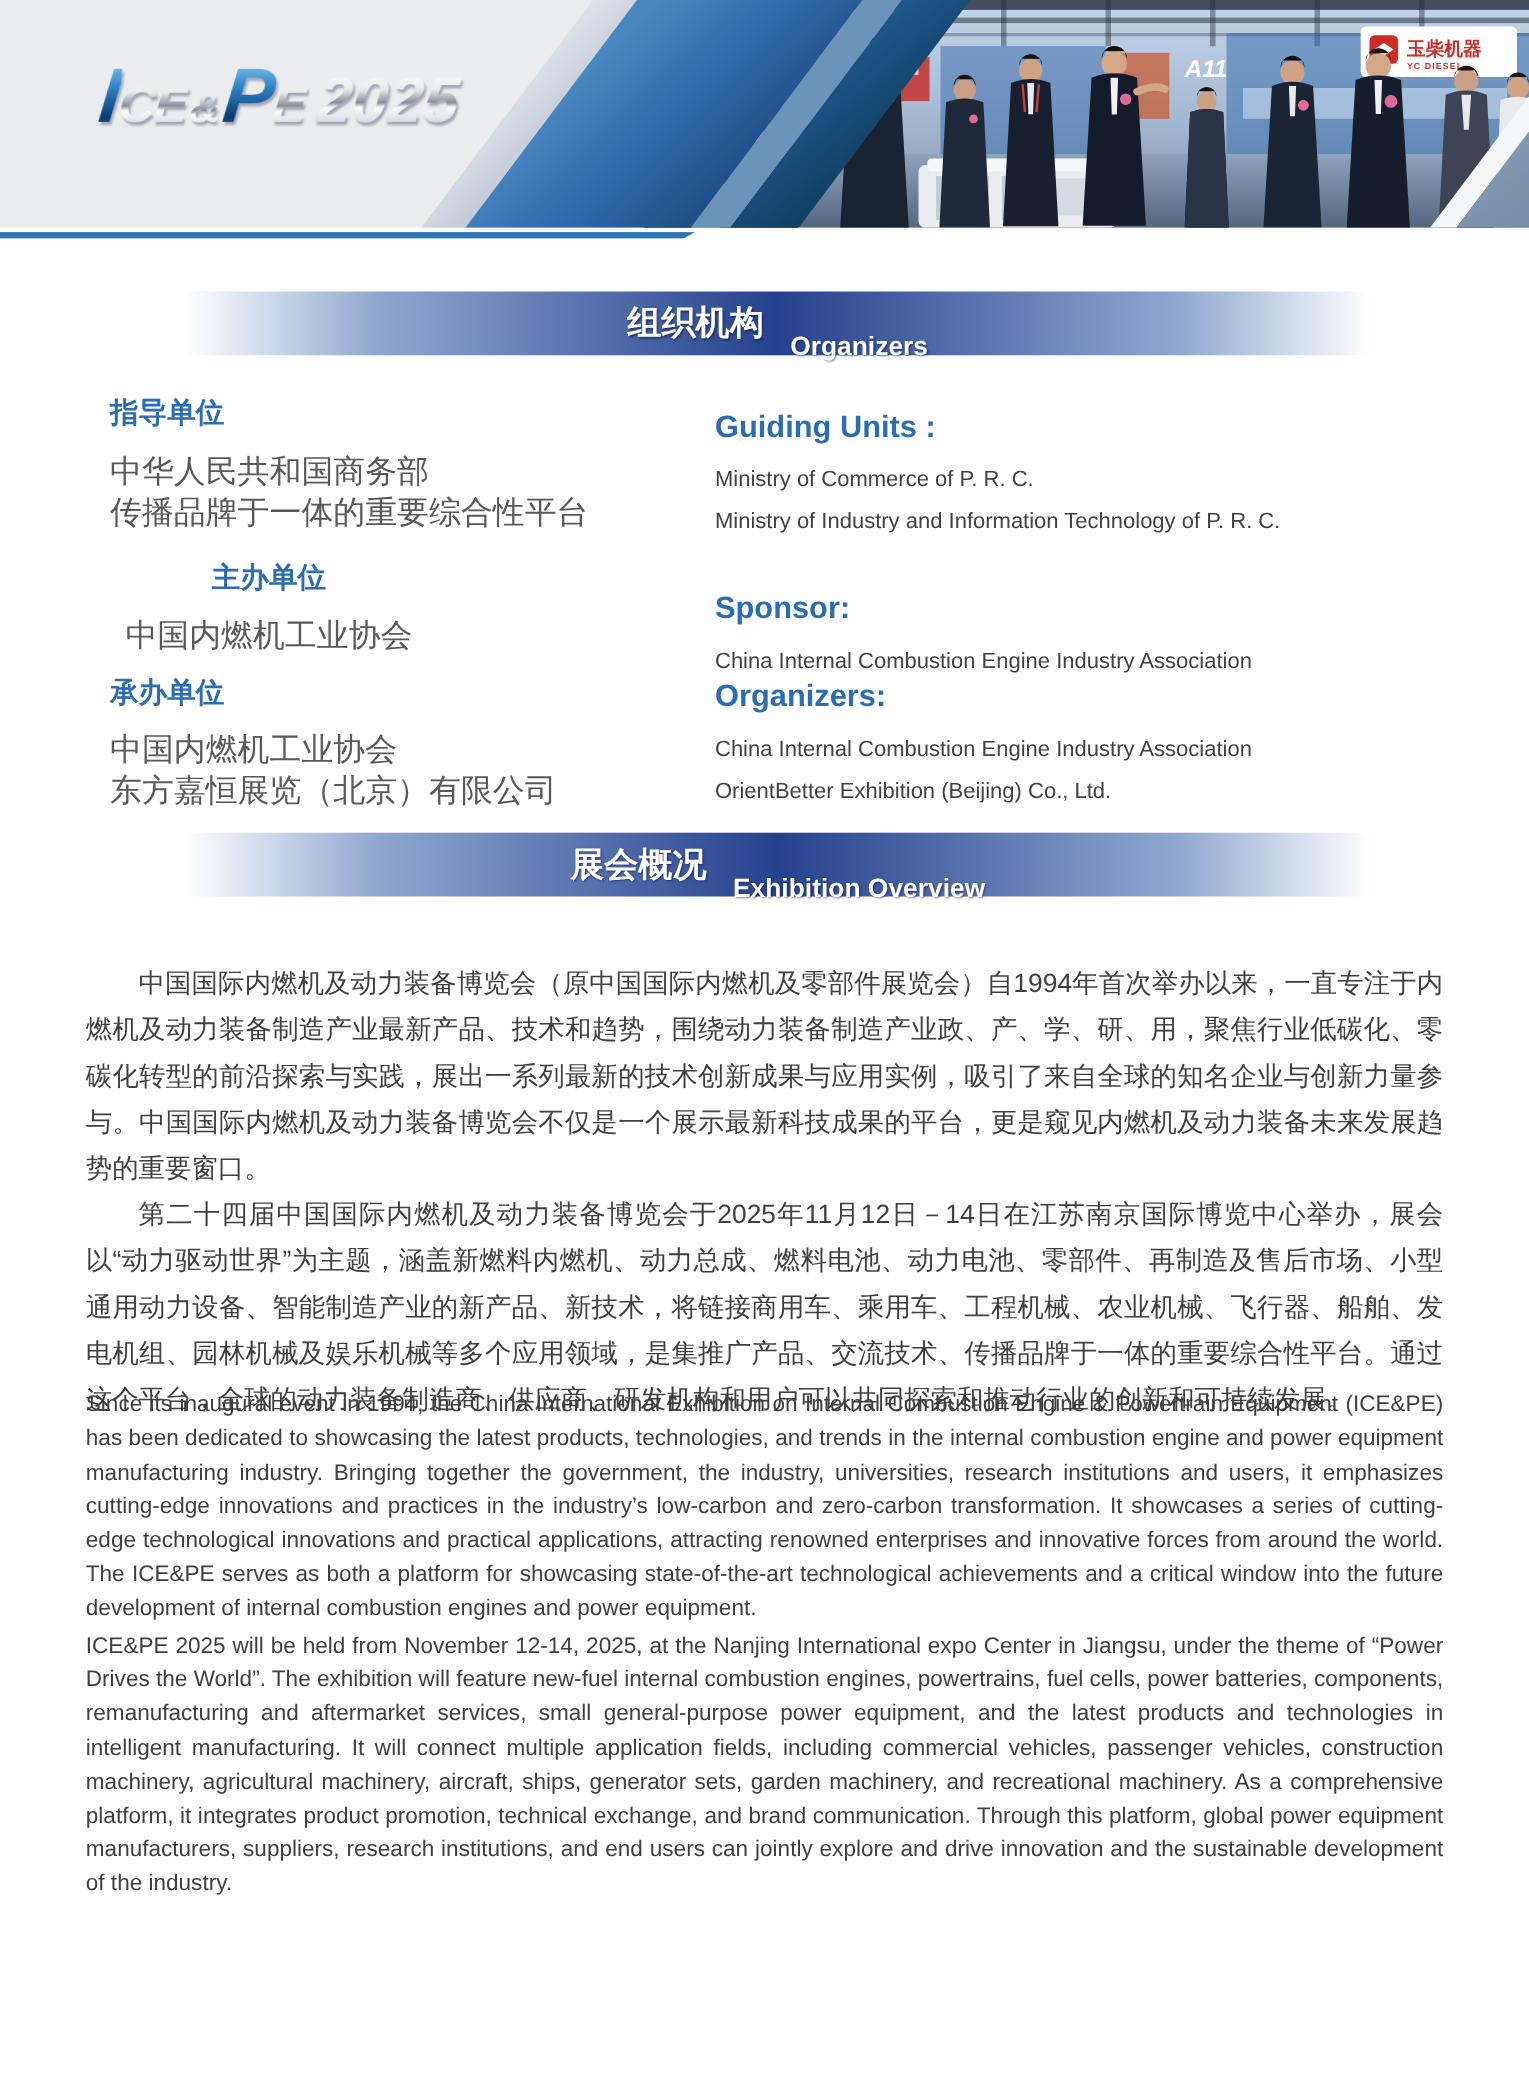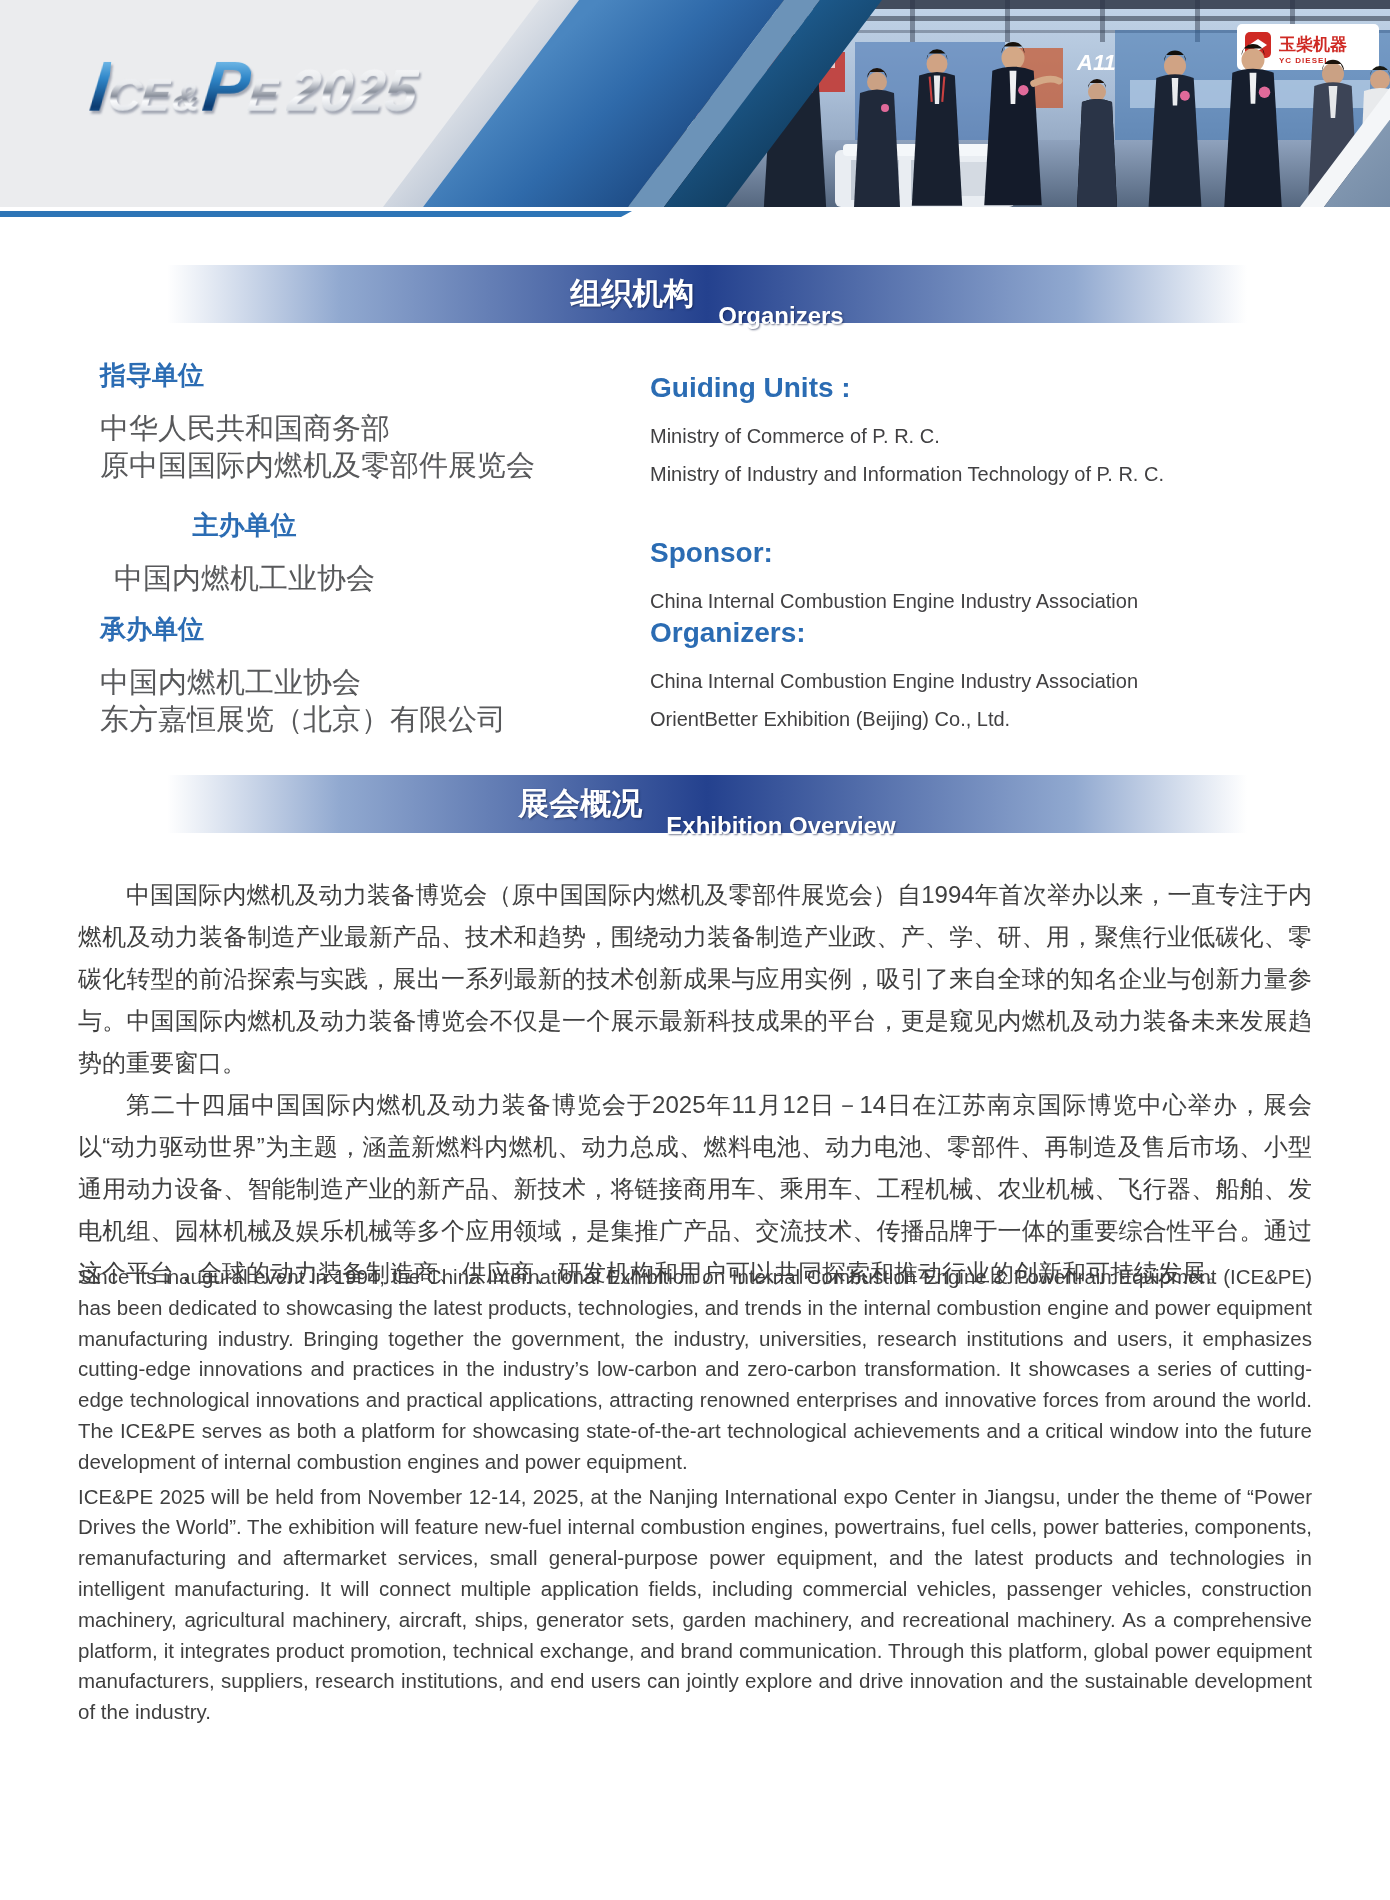--- a/index.html
+++ b/index.html
@@ -43,21 +43,21 @@
   
   .banner{
     position:absolute;left:167px;width:1080px;height:58px;
     background:linear-gradient(90deg,#ffffff 0%,#91a9d0 16%,#24418e 50%,#91a9d0 84%,#ffffff 100%);
     display:flex;align-items:center;justify-content:center;color:#ffffff;
     text-shadow:1px 1px 2px rgba(10,20,60,.55);white-space:nowrap;
   }
   .banner .zh{font-size:31px;font-weight:bold;}
   .banner .en{font-size:24px;font-weight:bold;margin-left:24px;margin-top:44px;}
   .banner1{top:265px;}
-  .banner2{top:775px;}
+  .banner2{top:757px;}
 
   
   .org-group{position:absolute;white-space:nowrap;}
   .org-heading-zh{font-size:26px;font-weight:bold;color:#2b6cb3;line-height:34px;margin-bottom:18px;}
   .org-line-zh{font-size:29px;color:#58595b;line-height:37px;}
   .org-heading-en{font-size:28px;font-weight:bold;color:#2b6cb3;line-height:30px;margin-bottom:14px;}
   .org-line-en{font-size:20px;color:#414042;line-height:38px;}
 
   
   .cn-block{position:absolute;left:78px;top:874px;width:1234px;color:#3f3f3f;
@@ -227,21 +227,21 @@
   <div class="hdr-line"></div>
 
   <div class="banner banner1">
     <span class="zh">组织机构</span>
     <span class="en">Organizers</span>
   </div>
 
   <div class="org-group" style="left:100px;top:360px;font-family:Liberation Mono, monospace;">
     <div class="org-heading-zh">指导单位</div>
     <div class="org-line-zh">中华人民共和国商务部</div>
-    <div class="org-line-zh">原中国国际内燃机及零部件展览会</div>
+    <div class="org-line-zh">传播品牌于一体的重要综合性平台</div>
   </div>
   <div class="org-group" style="left:114px;top:508px;text-align:center;">
     <div class="org-heading-zh">主办单位</div>
     <div class="org-line-zh">中国内燃机工业协会</div>
   </div>
   <div class="org-group" style="left:100px;top:612px;">
     <div class="org-heading-zh">承办单位</div>
     <div class="org-line-zh">中国内燃机工业协会</div>
     <div class="org-line-zh">东方嘉恒展览（北京）有限公司</div>
   </div>

